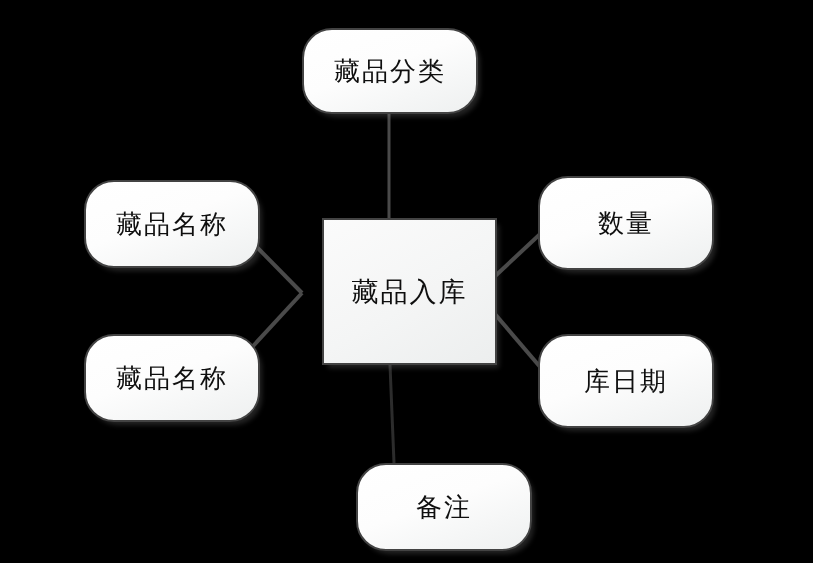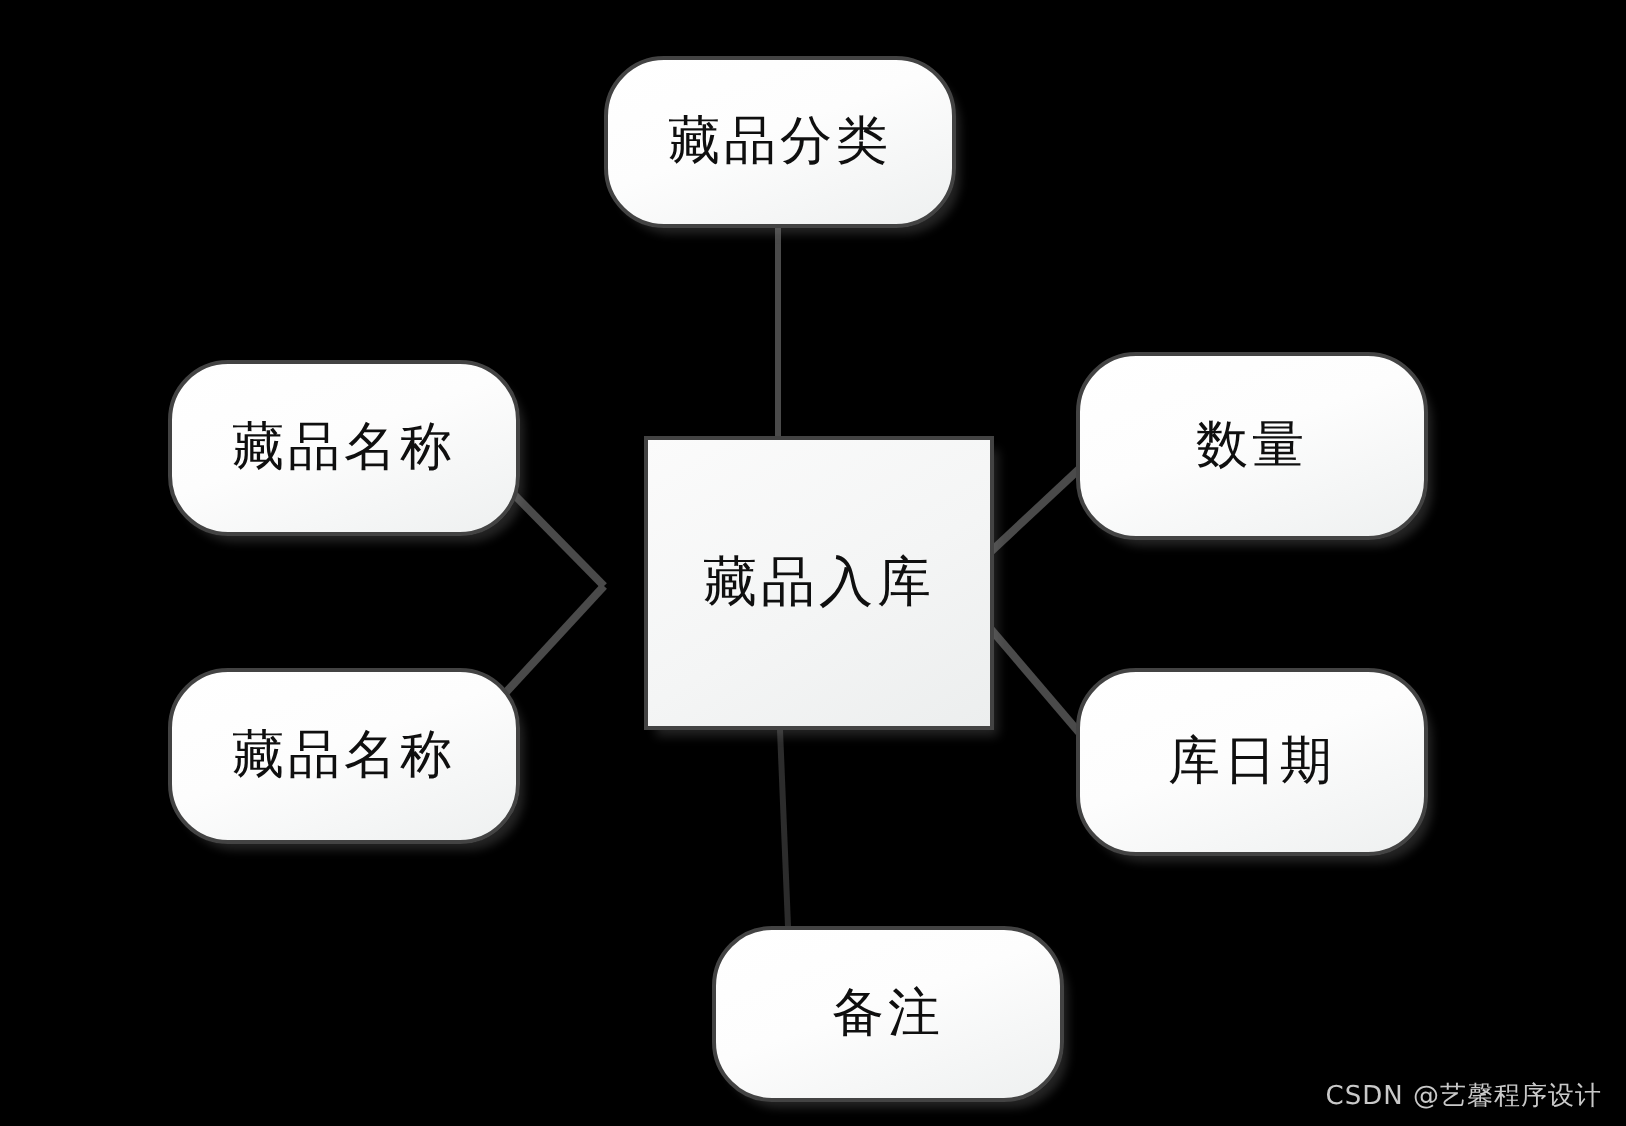--- a/index.html
+++ b/index.html
@@ -117,15 +117,14 @@
   </div>
 
   <div class="node attribute" id="node-date">
     <span class="label">库日期</span>
   </div>
 
   <div class="node attribute" id="node-remark">
     <span class="label">备注</span>
   </div>
 
-  <div id="watermark">CSDN @艺馨程序设计</div>
 
 </div>
 
 </body></html>

